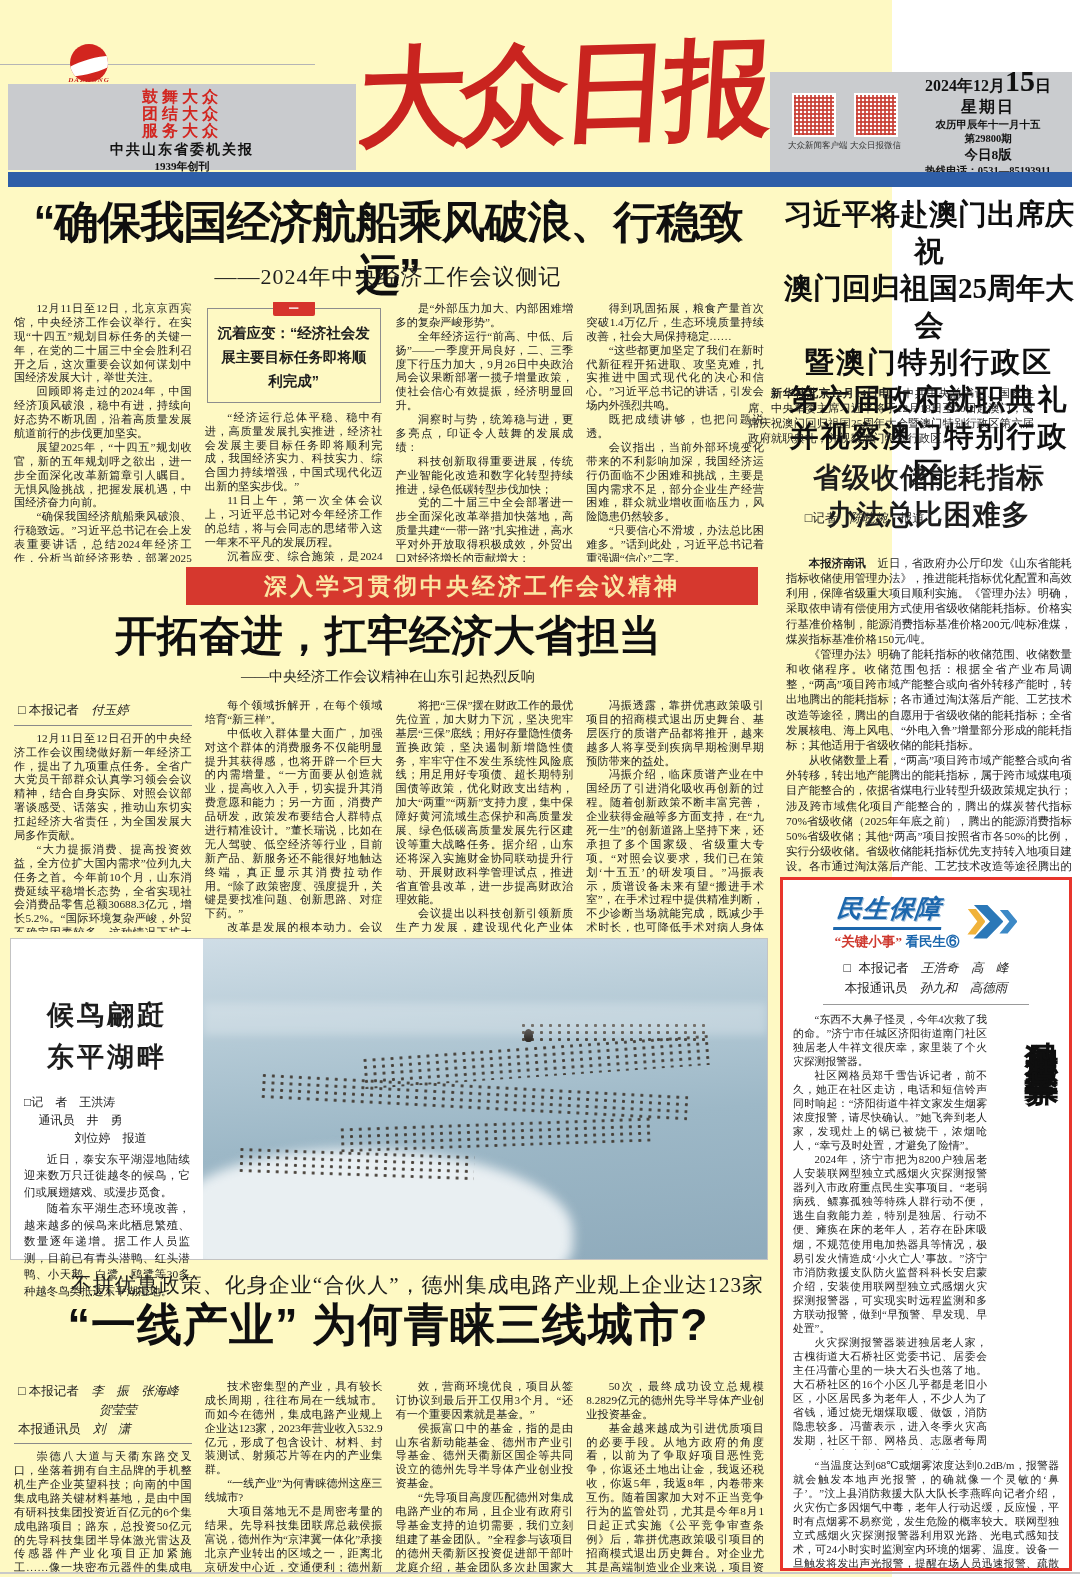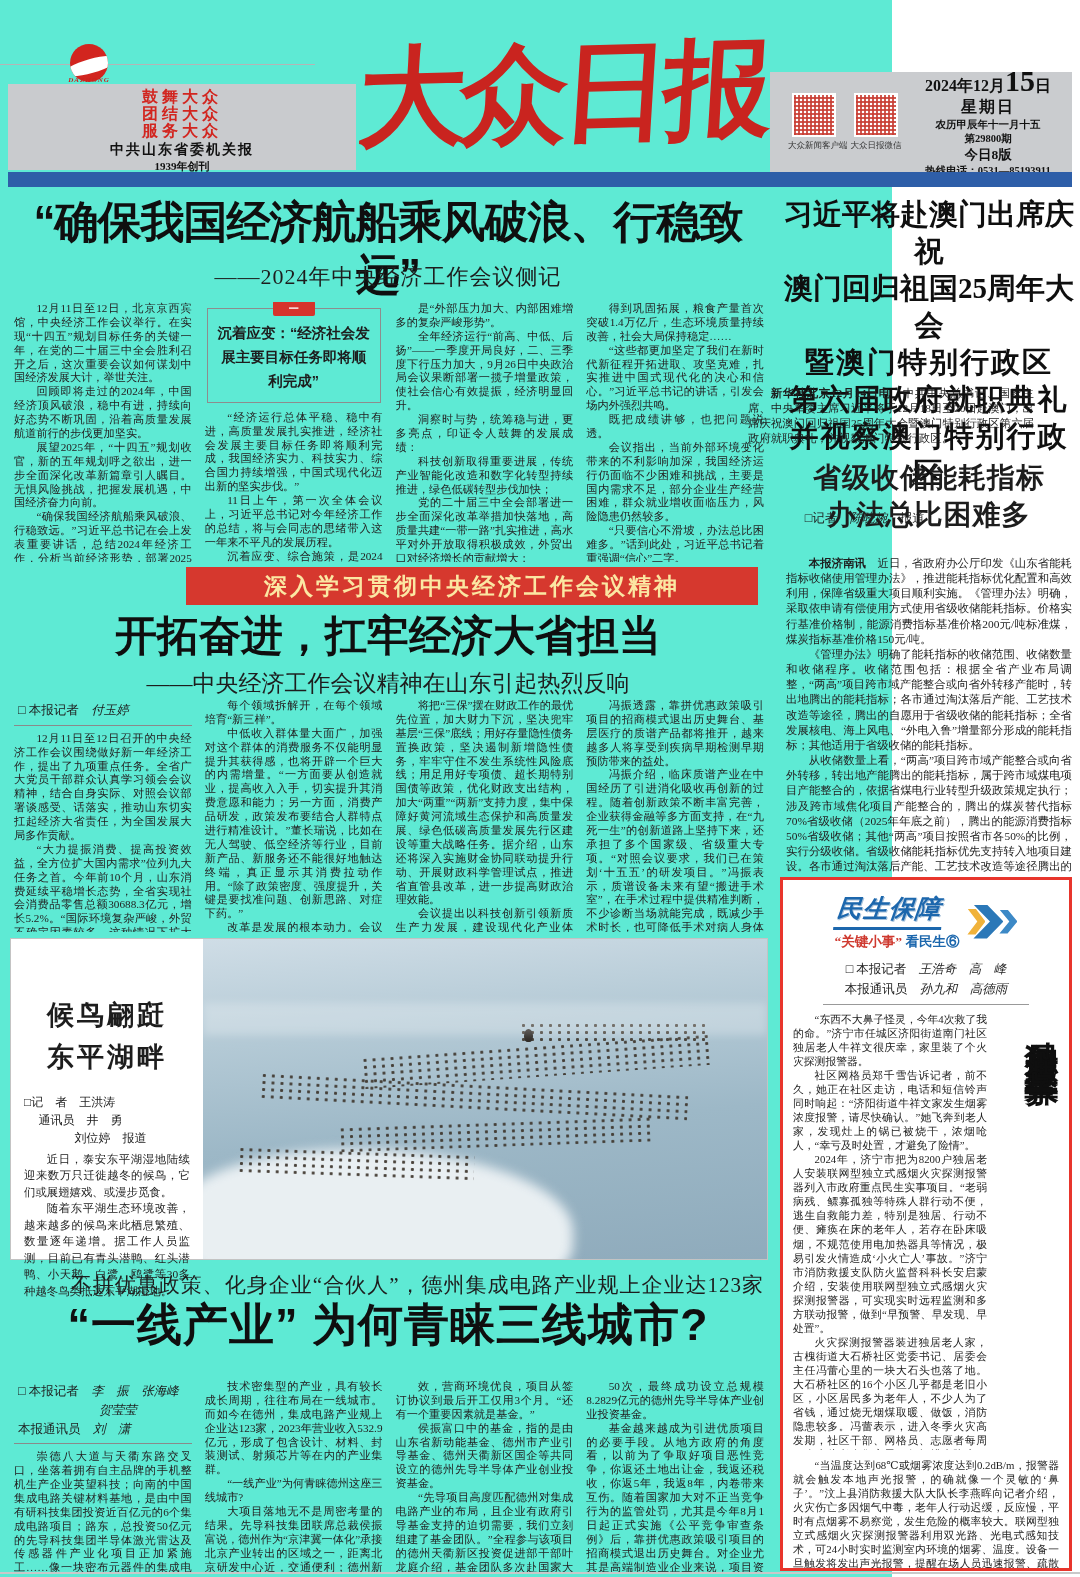--- a/index.html
+++ b/index.html
@@ -1,33 +1,33 @@
 <!DOCTYPE html>
 <html><head>
 <meta charset="utf-8">
 <style>
 *{margin:0;padding:0;box-sizing:border-box;}
 html,body{width:1080px;height:1577px;}
 body{position:relative;background:#fff;font-family:"Liberation Serif","DejaVu Serif",serif;color:#1d1d1d;overflow:hidden;}
-#page{position:absolute;inset:0;width:892px;height:1577px;background:#5eead4;}
+#page{position:absolute;inset:0;width:892px;height:1577px;background:#fef9c3;}
 .hei{font-family:"Liberation Sans","DejaVu Sans",sans-serif;font-weight:bold;}
 .kai{font-style:italic;}
 
 
 #hdrLine{position:absolute;left:0;top:64px;width:315px;height:1px;background:#b5b5b5;}
 #logoCircle{position:absolute;left:70px;top:44px;width:38px;height:38px;background:#d2251f;border-radius:50%;overflow:hidden;}
 #logoCircle i{position:absolute;left:-8px;top:15px;width:58px;height:14px;background:#fff;border-radius:50%;transform:rotate(-16deg);}
 #logoWord{position:absolute;left:58px;top:76px;width:62px;text-align:center;color:#c9241f;font-size:7px;font-weight:bold;letter-spacing:1px;font-style:italic;}
 #logoBox{position:absolute;left:8px;top:84px;width:348px;height:86px;background:#c9cbce;text-align:center;padding-top:4px;}
 #logoBox .slogan{color:#d2251f;font-weight:bold;font-size:16px;line-height:17px;letter-spacing:4px;font-family:"Liberation Sans",sans-serif;}
 #org{font-size:14px;font-weight:bold;letter-spacing:2px;margin-top:2px;color:#111;}
 #founded{font-size:11px;font-weight:bold;color:#111;}
 #masthead{position:absolute;left:336px;top:28px;width:452px;height:140px;text-align:center;color:#c9241f;font-weight:bold;font-size:108px;line-height:132px;letter-spacing:-6px;transform:rotate(-1.5deg) skewX(-5deg);font-family:"Liberation Serif",serif;}
 #dateBox{position:absolute;left:770px;top:72px;width:302px;height:100px;background:#cacccf;display:flex;align-items:center;justify-content:flex-end;gap:10px;padding:6px 8px;}
-.qrwrap{width:52px;text-align:center;}
+.qrwrap{width:52px;text-align:left;}
 .qr{width:44px;height:44px;margin:0 auto;border:2px solid #fff;background-color:#fff;background-image:repeating-linear-gradient(0deg,rgba(200,60,50,.85) 0 2px,transparent 2px 4px),repeating-linear-gradient(90deg,rgba(200,60,50,.85) 0 2px,#fff 2px 4px);}
 .qrlabel{font-size:8.5px;color:#333;margin-top:3px;white-space:nowrap;}
 #dateText{width:152px;text-align:center;color:#111;}
 #dateMain{font-size:16px;font-weight:bold;white-space:nowrap;}
 #dateDay{font-size:30px;font-weight:bold;line-height:1;}
 #weekday{font-size:16px;font-weight:bold;letter-spacing:2px;}
 .dinfo{font-size:10.5px;font-weight:bold;line-height:1.35;}
 #pages{font-size:13.5px;font-weight:bold;}
 #blueBar{position:absolute;left:8px;top:172px;width:1064px;height:15px;background:#2e5ea8;}
 
@@ -43,21 +43,21 @@
 #leadH{position:absolute;left:12px;top:196px;width:752px;text-align:center;font-size:44px;line-height:1.2;color:#0f0f0f;letter-spacing:-1px;}
 #leadSub{position:absolute;left:12px;top:262px;width:752px;text-align:center;font-size:22px;letter-spacing:1px;}
 #leadCols{left:14px;top:302px;width:750px;height:260px;}
 #leadBox{border:1px solid #8d8d8d;margin:6px 2px 8px;padding:13px 7px 8px;position:relative;}
 #leadBox .t{font-weight:bold;font-size:14.5px;line-height:1.65;text-align:center;text-indent:0;font-family:"Liberation Sans",sans-serif;}
 #leadBoxNum{position:absolute;top:-8px;left:50%;transform:translateX(-50%);background:#d6342c;color:#fff;font-size:10px;line-height:15px;width:42px;text-align:center;border-radius:2px;font-weight:bold;}
 
 
 #banner{position:absolute;left:186px;top:567px;width:572px;height:38px;background:#d6382e;color:#fbe7a3;font-size:23px;letter-spacing:3px;text-align:center;line-height:38px;}
 #h2a{position:absolute;left:12px;top:611px;width:752px;text-align:center;font-size:42px;line-height:1.2;color:#0f0f0f;}
-#h2sub{position:absolute;left:12px;top:668px;width:752px;text-align:center;font-size:23px;}
+#h2sub{position:absolute;left:12px;top:668px;width:752px;text-align:center;font-size:14px;}
 #sdCols{left:14px;top:699px;width:750px;height:233px;}
 
 
 #photoSec{position:absolute;left:10px;top:938px;width:758px;height:322px;border:1px solid #c3c3c3;display:flex;background:#fff;}
 #photoPanel{width:192px;padding:56px 13px 6px;}
 .ptitle{text-align:center;font-size:27px;font-weight:bold;letter-spacing:3px;line-height:1.55;}
 #pbylines{margin:14px 0 4px;font-size:12px;line-height:1.5;}
 #pbylines div:nth-child(2){padding-left:1.2em;}
 #pbylines div:nth-child(3){padding-left:4.2em;}
 #photoPanel .plist p{font-size:11.4px;line-height:1.45;}
@@ -92,21 +92,21 @@
 #msLogo{display:flex;align-items:center;justify-content:center;gap:8px;margin:4px 0 8px;}
 #msTitle{font-size:25px;font-weight:bold;font-style:italic;color:#1c67ad;letter-spacing:1px;text-shadow:1px 1px 0 #a8c2da;border-bottom:3px solid #1c67ad;padding:0 2px 2px;transform:skewX(-6deg);font-family:"Liberation Sans",sans-serif;display:inline-block;}
 #msSub{font-size:13.5px;font-weight:bold;margin-top:3px;text-align:center;}
 .msRed{color:#cf3a30;}
 .msBlue{color:#1c67ad;margin-top:29px;}
 #msChevrons{display:flex;align-items:center;}
 .chev{display:inline-block;clip-path:polygon(0 0,45% 0,100% 50%,45% 100%,0 100%,55% 50%);}
 .c0{width:18px;height:26px;background:#f0b23a;margin-right:-12px;}
 .c1{width:30px;height:34px;background:#2b78b8;}
 .c2{width:18px;height:24px;background:#3c89c6;margin-left:-4px;}
-#msByline{text-align:center;font-size:12.5px;line-height:1.6;border-bottom:1px solid #999;padding-bottom:5px;margin:0 30px 7px;}
+#msByline{text-align:center;font-size:12.5px;line-height:1.6;border-bottom:1px solid #999;padding-bottom:5px;margin:0 30px 7px;font-family:Liberation Mono, monospace;}
 #msFlow{display:flex;}
 #msNarrowWrap{flex:1;overflow:hidden;height:438px;}
 #msNarrowWrap p,#msWide p{font-size:10.8px;line-height:1.3;text-align:justify;text-indent:2em;}
 #msVert{width:72px;writing-mode:vertical-rl;font-size:34px;font-weight:bold;letter-spacing:3px;line-height:1.05;color:#0f0f0f;font-family:"Liberation Sans",sans-serif;margin-top:2px;height:438px;}
 #msWide{margin-top:6px;overflow:hidden;}
 
 #bottomLine{position:absolute;left:0;top:1572px;width:1080px;height:2px;background:#c9c9c9;}
 </style>
 </head>
 <body>

